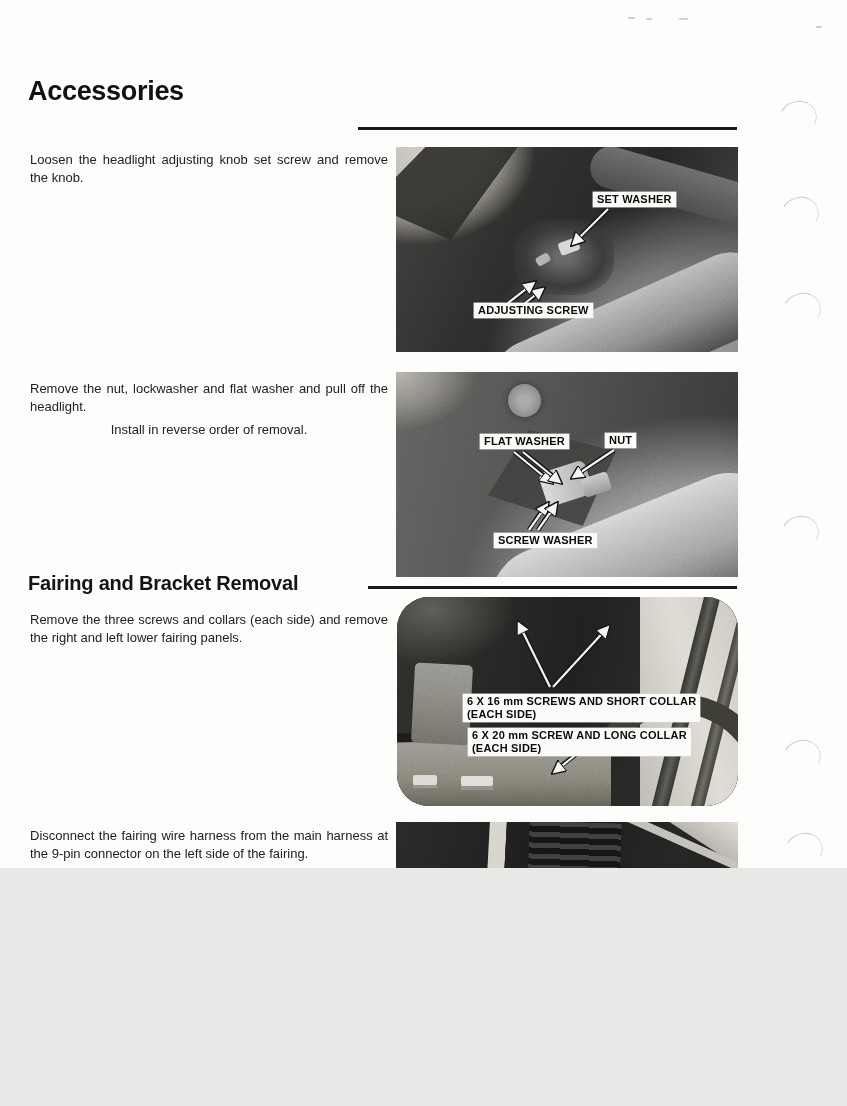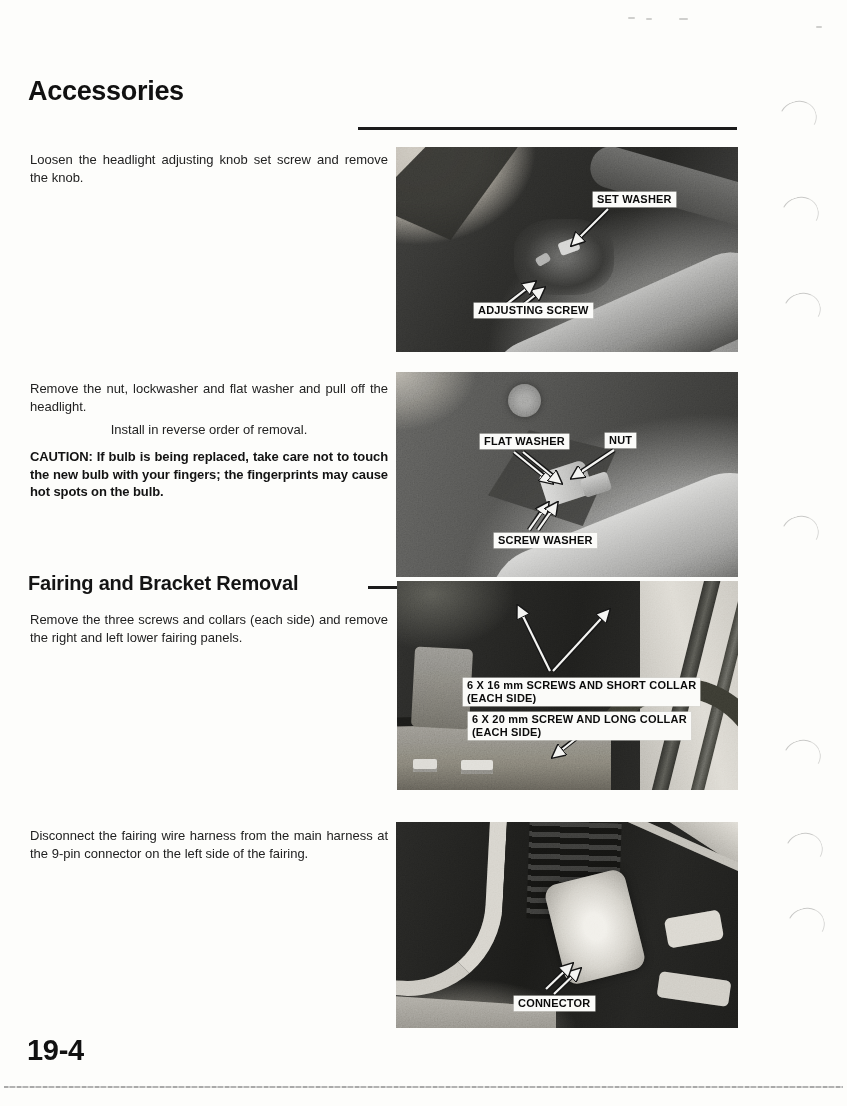--- a/index.html
+++ b/index.html
@@ -1,16 +1,16 @@
 <!DOCTYPE html>
 <html><head>
 <meta charset="utf-8">
 <style>
   html,body{margin:0;padding:0;background:#e8e8e6;}
-  #page{position:relative;width:847px;height:1106px;background:#fdfdfb;overflow:hidden;
+  #page{position:relative;width:847px;height:868px;background:#fdfdfb;overflow:hidden;
         font-family:"Liberation Sans",sans-serif;color:#1a1a1a;}
   
   .title{position:absolute;left:28px;top:76px;font-size:27px;font-weight:bold;letter-spacing:-.3px;color:#111;}
   .h2{position:absolute;font-weight:bold;color:#141414;letter-spacing:-.2px;white-space:nowrap;}
   .h2a{left:28px;top:112px;font-size:19px;}
   .h2b{left:28px;top:572px;font-size:20px;}
   .rule{position:absolute;height:3px;background:#1b1b1b;}
   .rule-a{left:358px;top:127px;width:379px;}
   .rule-b{left:368px;top:586px;width:369px;}
   .para{position:absolute;left:30px;width:358px;font-size:13px;line-height:17.5px;
@@ -58,21 +58,21 @@
      background:radial-gradient(#9e9e9c 25%,#7c7c7a 72%,#666664);box-shadow:0 0 7px rgba(0,0,0,.35);}
   .p2-panel{left:92px;top:58px;width:128px;height:96px;background:#3b3b39;
      clip-path:polygon(32% 0,100% 22%,74% 100%,0 68%);opacity:.9;}
   .p2-hub{left:146px;top:94px;width:48px;height:35px;border-radius:7px;transform:rotate(-18deg);
      background:linear-gradient(100deg,#dbdbd9,#a3a3a1);}
   .p2-stud{left:186px;top:103px;width:28px;height:19px;border-radius:4px;transform:rotate(-18deg);
      background:linear-gradient(#c6c6c4,#8e8e8c);}
   .p2-cyl{right:-55px;bottom:-45px;width:310px;height:112px;border-radius:56px;transform:rotate(-22deg);
      background:linear-gradient(#d3d3d1,#9b9b99 58%,#5a5a58);}
   
-  #photo3{left:397px;top:581px;width:341px;height:209px;}
+  #photo3{left:397px;top:597px;width:341px;height:209px;border-radius:32px;}
   .p3-base{inset:0;background:
      radial-gradient(120px 80px at 10% 6%,#55554f 0%,rgba(30,30,28,0) 70%),
      linear-gradient(100deg,#2b2b29 0%,#1d1d1b 50%,#242422 70%,#2a2a28 100%);}
   .p3-right{right:0;top:0;width:98px;height:100%;
      background:linear-gradient(75deg,#b7b4ac 0%,#dbd8d0 55%,#c6c3bb 100%);}
   .p3-fork1{right:44px;top:-20px;width:16px;height:250px;transform:rotate(14deg);
      background:linear-gradient(90deg,#2e2e2a,#55554f 50%,#2e2e2a);}
   .p3-fork2{right:8px;top:-20px;width:13px;height:250px;transform:rotate(14deg);
      background:linear-gradient(90deg,#3a3a34,#63635d 50%,#3a3a34);}
   .p3-fender{right:-36px;bottom:-78px;width:150px;height:150px;border-radius:50%;
@@ -135,21 +135,20 @@
   <div class="ring" style="left:783px;top:740px"></div>
   <div class="ring" style="left:785px;top:833px"></div>
   <div class="ring" style="left:787px;top:908px"></div>
 
   <div class="title">Accessories</div>
   <div class="rule rule-a"></div>
 
   <div class="para" style="top:380px">Remove the nut, lockwasher and flat washer and pull off the headlight.</div>
   <div class="para" style="top:151px">Loosen the headlight adjusting knob set screw and remove the knob.</div>
   <div class="para last-left" style="top:421px">Install in reverse order of removal.</div>
-  <div class="para caution" style="top:448px">CAUTION: If bulb is being replaced, take care not to touch the new bulb with your fingers; the fingerprints may cause hot spots on the bulb.</div>
 
   <div class="photo" id="photo1">
     <div class="ph-layer p1-base"></div>
     <div class="ph-layer p1-wedge"></div>
     <div class="ph-layer p1-seat"></div>
     <div class="ph-layer p1-cyl"></div>
     <div class="ph-layer p1-knob"></div>
     <div class="ph-layer p1-hl"></div>
     <div class="ph-layer p1-hl2"></div>
     <svg class="grain">

